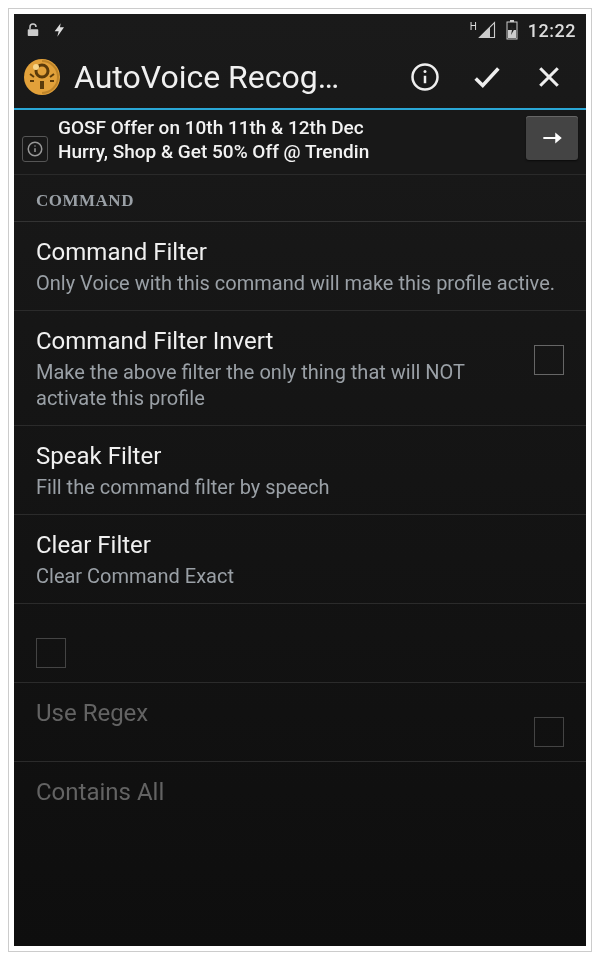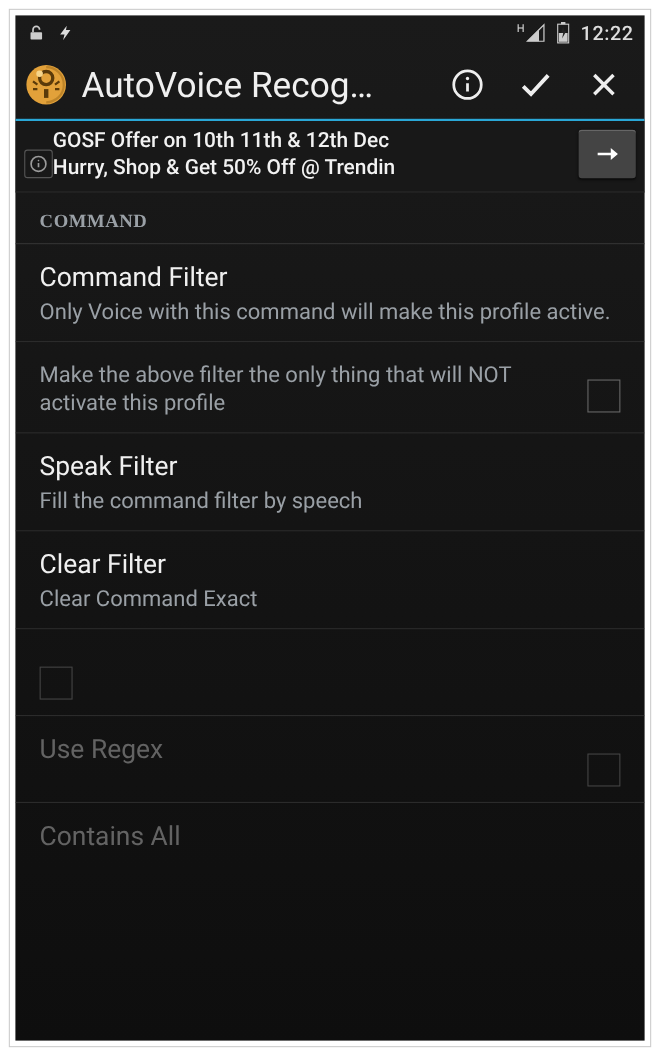--- a/index.html
+++ b/index.html
@@ -72,24 +72,24 @@
     text-overflow: ellipsis;
   }
   .action-btn {
     width: 54px; height: 54px;
     display: flex; align-items: center; justify-content: center;
     color: #eee;
   }
   
   .ad {
     display: flex;
-    align-items: center;
     background: #181818;
     border-bottom: 1px solid #2a2a2a;
     padding: 6px 8px 10px 8px;
+    gap: 10px;
   }
   .ad-badge {
     width: 26px; height: 26px;
     border: 1px solid #555;
     border-radius: 3px;
     color: #aaa;
     display: flex; align-items: center; justify-content: center;
     font-size: 15px;
     align-self: flex-end;
     margin-bottom: 2px;
@@ -247,20 +247,21 @@
 
       <div class="item">
         <div class="text">
           <div class="title">Command Filter</div>
           <div class="desc">Only Voice with this command will make this profile active.</div>
         </div>
       </div>
 
       <div class="item">
         <div class="text">
+          <div class="title">Command Filter Invert</div>
           <div class="desc">Make the above filter the only thing that will NOT activate this profile</div>
         </div>
         <div class="checkbox"></div>
       </div>
 
       <div class="item">
         <div class="text">
           <div class="title">Speak Filter</div>
           <div class="desc">Fill the command filter by speech</div>
         </div>

